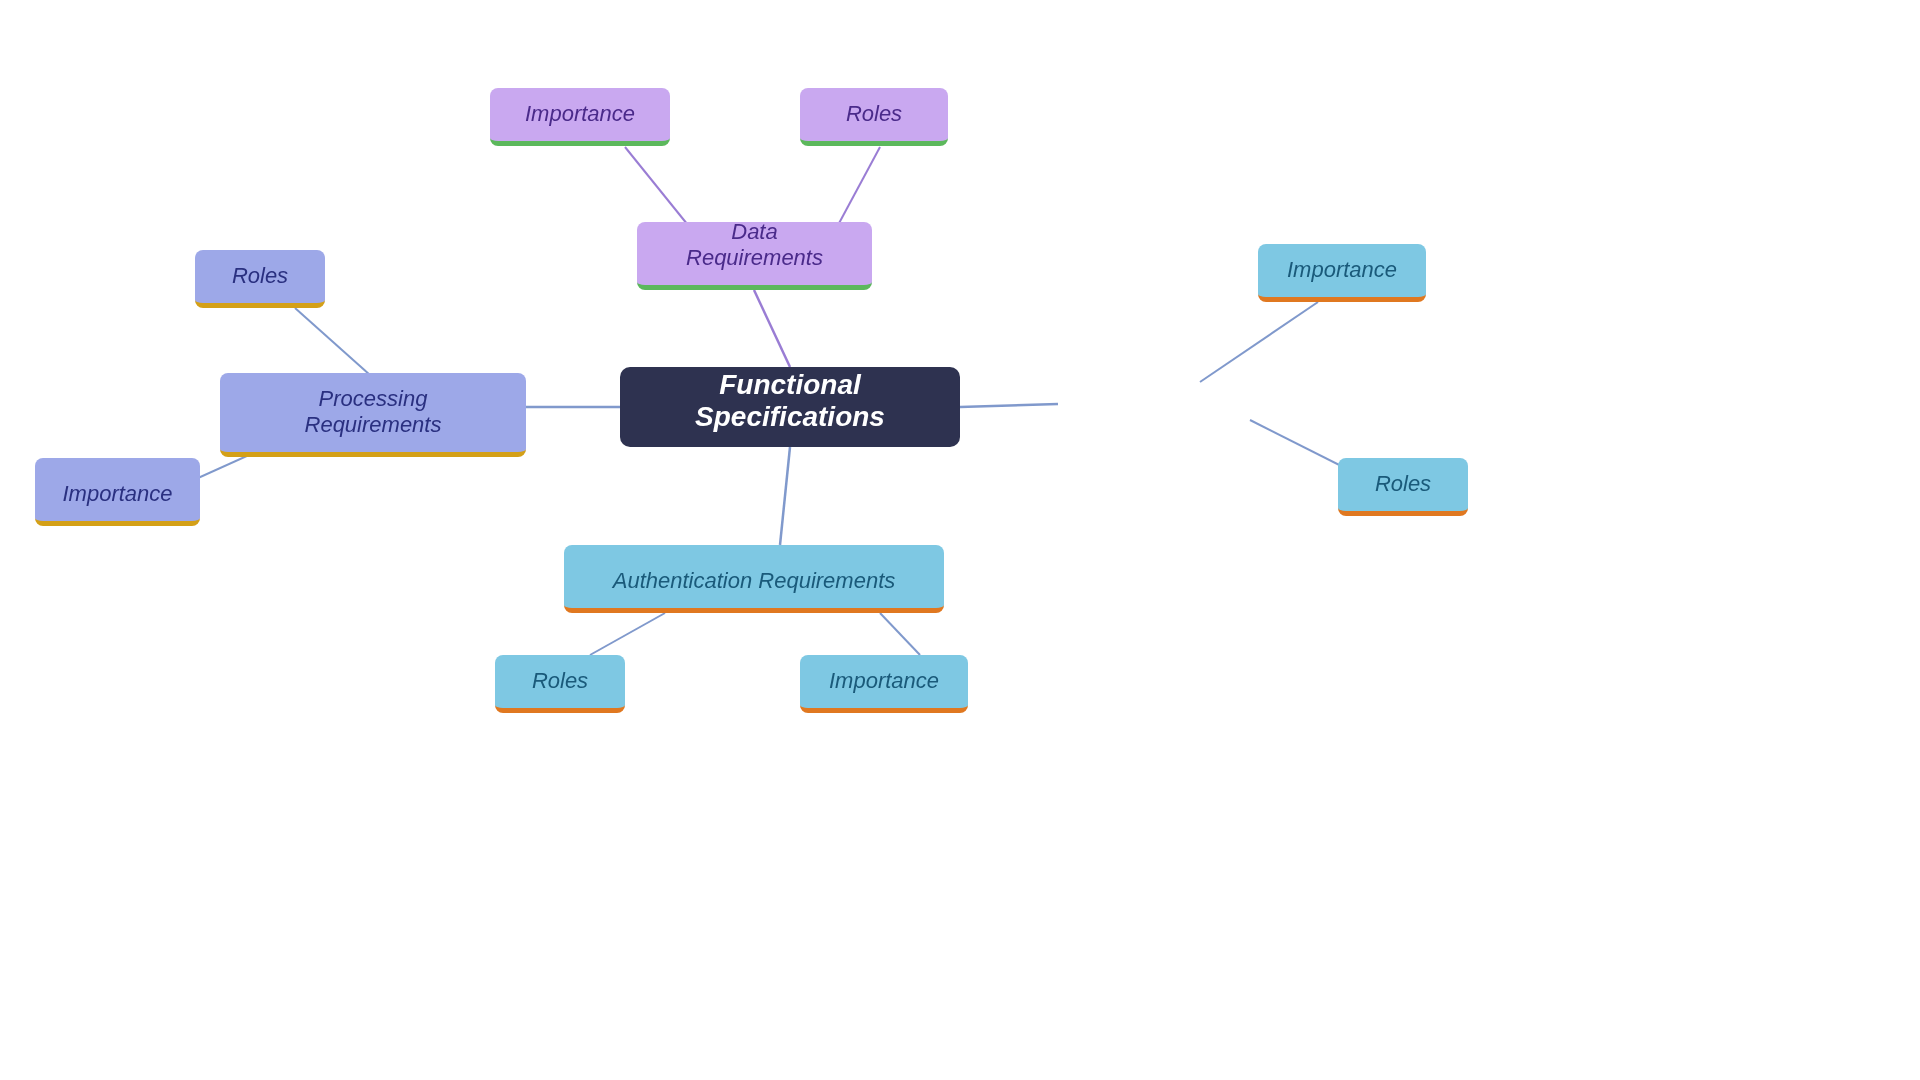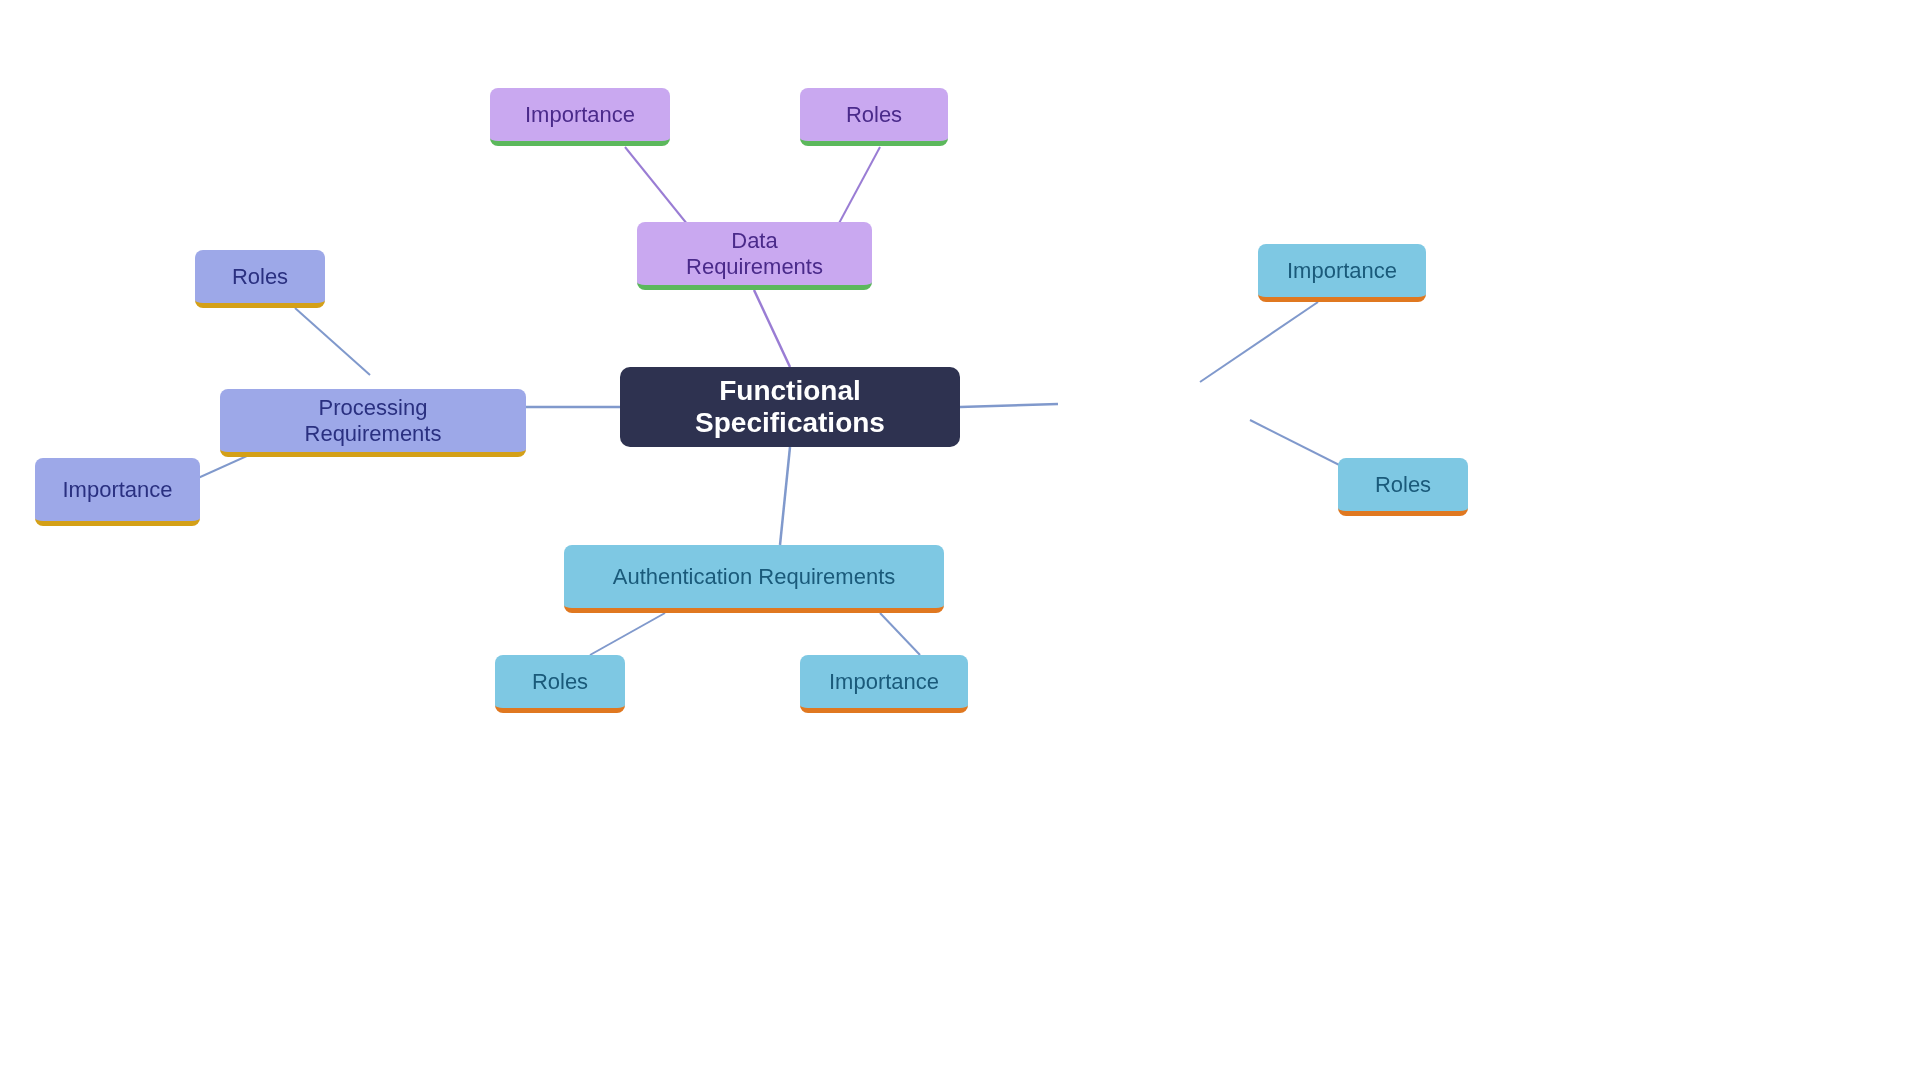--- a/index.html
+++ b/index.html
@@ -20,27 +20,28 @@
       position: absolute;
       top: 0; left: 0;
       width: 100%;
       height: 100%;
       pointer-events: none;
     }
     .node {
       position: absolute;
       border-radius: 8px;
       display: flex;
-      align-items: center;
+      align-items: flex-end;
       justify-content: center;
       text-align: center;
       font-size: 22px;
       font-weight: 500;
       padding: 14px 38px;
       border-bottom: 5px solid transparent;
+      font-style: italic;
     }
     .node-center {
       background: #2e3250;
       color: #ffffff;
       font-size: 28px;
       font-weight: 600;
       border-radius: 10px;
       border-bottom: none;
       width: 340px;
       height: 80px;
@@ -102,21 +103,21 @@
   </div>
 
   <div class="node node-purple" style="left: 490px; top: 88px; width: 180px; height: 58px;">
     <span>Importance</span>
   </div>
 
   <div class="node node-purple" style="left: 800px; top: 88px; width: 148px; height: 58px;">
     <span>Roles</span>
   </div>
 
-  <div class="node node-blue-mid" style="left: 220px; top: 389px; width: 306px; height: 68px;">
+  <div class="node node-blue-mid" style="left: 220px; top: 373px; width: 306px; height: 84px;">
     <span>Processing Requirements</span>
   </div>
 
   <div class="node node-blue-mid" style="left: 195px; top: 250px; width: 130px; height: 58px;">
     <span>Roles</span>
   </div>
 
   <div class="node node-blue-mid" style="left: 35px; top: 458px; width: 165px; height: 68px;">
     <span>Importance</span>
   </div>

